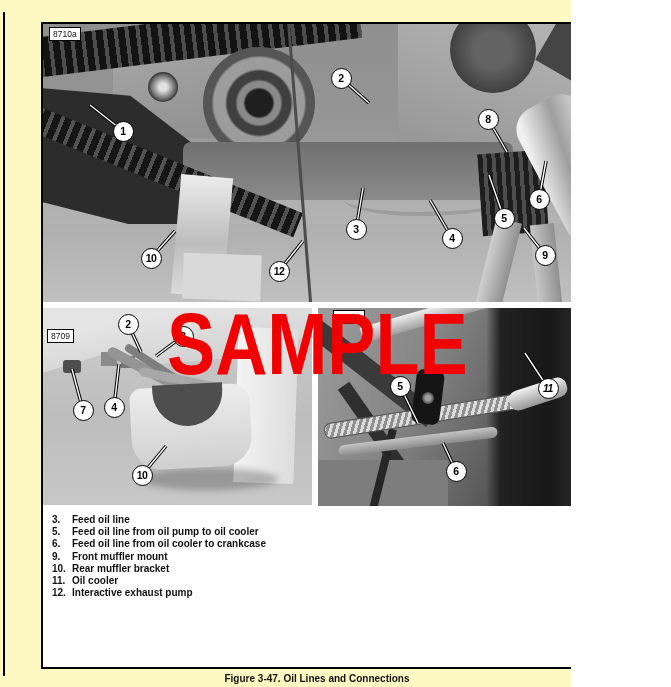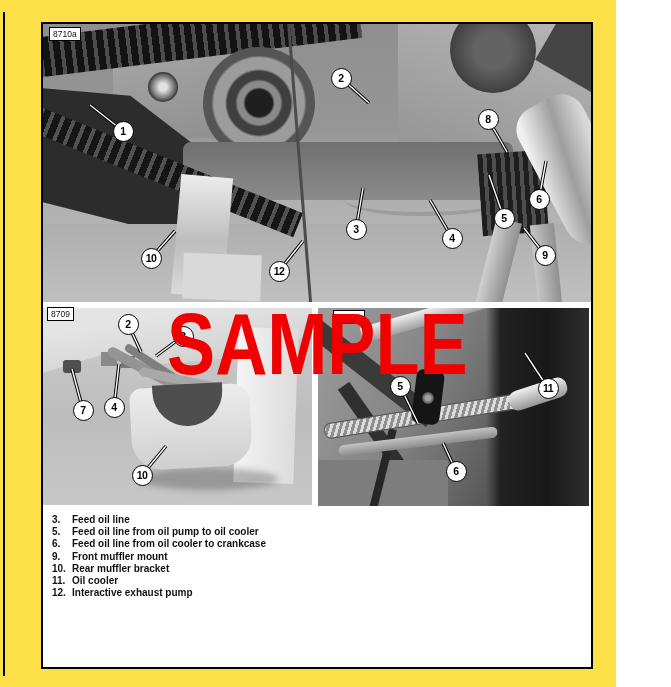--- a/index.html
+++ b/index.html
@@ -1,16 +1,16 @@
 <!DOCTYPE html>
 <html><head>
 <meta charset="utf-8">
 <style>
   html,body{margin:0;padding:0;background:#fff;}
-  #page{position:relative;width:616px;height:687px;background:#fde047;overflow:hidden;
+  #page{position:relative;width:571px;height:687px;background:#fef9c3;overflow:hidden;
         font-family:"Liberation Sans",sans-serif;}
   #left-rule{position:absolute;left:3px;top:12px;width:2px;height:664px;background:#000;}
   #figure-box{position:absolute;left:41px;top:22px;width:552px;height:647px;
               border:2px solid #000;box-sizing:border-box;background:#fff;}
 
   .photo{position:absolute;overflow:hidden;}
   .photo div{position:absolute;}
   #top-photo{left:43px;top:24px;width:548px;height:278px;
     background:linear-gradient(180deg,#8f8f8f 0%,#969696 38%,#aeaeae 58%,#bcbcbc 100%);}
   #bl-photo{left:43px;top:308px;width:269px;height:197px;
@@ -92,21 +92,21 @@
     background:repeating-linear-gradient(115deg,#dcdcdc 0 3px,#8f8f8f 3px 6px);}
   .br-fitting{left:190px;top:76px;width:60px;height:20px;border-radius:9px;transform:rotate(-18deg);
     background:linear-gradient(180deg,#f1f1f1,#969696);}
   .br-clamp{left:96px;top:62px;width:28px;height:54px;border-radius:7px;background:#151515;transform:rotate(7deg);}
   .br-clamp-bolt{left:104px;top:84px;width:12px;height:12px;border-radius:50%;
     background:radial-gradient(circle,#a0a0a0 30%,#333 80%);}
 
   .photo-label{position:absolute;background:#fff;border:1px solid #000;color:#111;
     font-size:8.5px;line-height:10px;padding:1px 3px;z-index:7;}
   #label-top{left:49px;top:27px;}
-  #label-bl{left:47px;top:307px;}
+  #label-bl{left:47px;top:329px;}
   #label-br{left:333px;top:310px;}
 
   #leader-svg{position:absolute;left:0;top:0;width:671px;height:687px;z-index:5;pointer-events:none;}
   .callout{position:absolute;width:21px;height:21px;margin:-10.5px 0 0 -10.5px;border-radius:50%;
     background:#fff;border:1.5px solid #000;box-sizing:border-box;display:flex;align-items:center;
     justify-content:center;font-weight:bold;font-size:10.5px;letter-spacing:-0.5px;color:#000;z-index:6;}
 
   #watermark{position:absolute;left:167px;top:300px;z-index:8;font-weight:bold;font-size:88px;
     line-height:1;letter-spacing:0;transform:scaleX(0.82);transform-origin:left top;white-space:nowrap;}
 
@@ -228,28 +228,29 @@
       <div class="callout" style="left: 545px; top: 255px;">9</div>
       <div class="callout" style="left: 151px; top: 258px;">10</div>
       <div class="callout" style="left: 279px; top: 271px;">12</div>
       <div class="callout" style="left: 128px; top: 324px;">2</div>
       <div class="callout" style="left: 183px; top: 336px;">3</div>
       <div class="callout" style="left: 83px; top: 410px;">7</div>
       <div class="callout" style="left: 114px; top: 407px;">4</div>
       <div class="callout" style="left: 142px; top: 475px;">10</div>
       <div class="callout" style="left: 400px; top: 386px;">5</div>
       <div class="callout" style="left: 456px; top: 471px;">6</div>
-      <div class="callout" style="left: 548px; top: 388px;">11</div>
+      <div class="callout" style="left: 548px; top: 388px; font-style: italic;">11</div>
     </div>
 
   <div id="watermark" style="color: rgb(240, 0, 0);">SAMPLE</div>
 
   <div id="legend">
       <div class="legend-row"><span class="legend-num">3.</span><span>Feed oil line</span></div>
       <div class="legend-row"><span class="legend-num">5.</span><span>Feed oil line from oil pump to oil cooler</span></div>
       <div class="legend-row"><span class="legend-num">6.</span><span>Feed oil line from oil cooler to crankcase</span></div>
       <div class="legend-row"><span class="legend-num">9.</span><span>Front muffler mount</span></div>
       <div class="legend-row"><span class="legend-num">10.</span><span>Rear muffler bracket</span></div>
       <div class="legend-row"><span class="legend-num">11.</span><span>Oil cooler</span></div>
       <div class="legend-row"><span class="legend-num">12.</span><span>Interactive exhaust pump</span></div>
     </div>
 
+  <div id="caption">Figure 3-47. Oil Lines and Connections</div>
 </div>
 
 </body></html>

